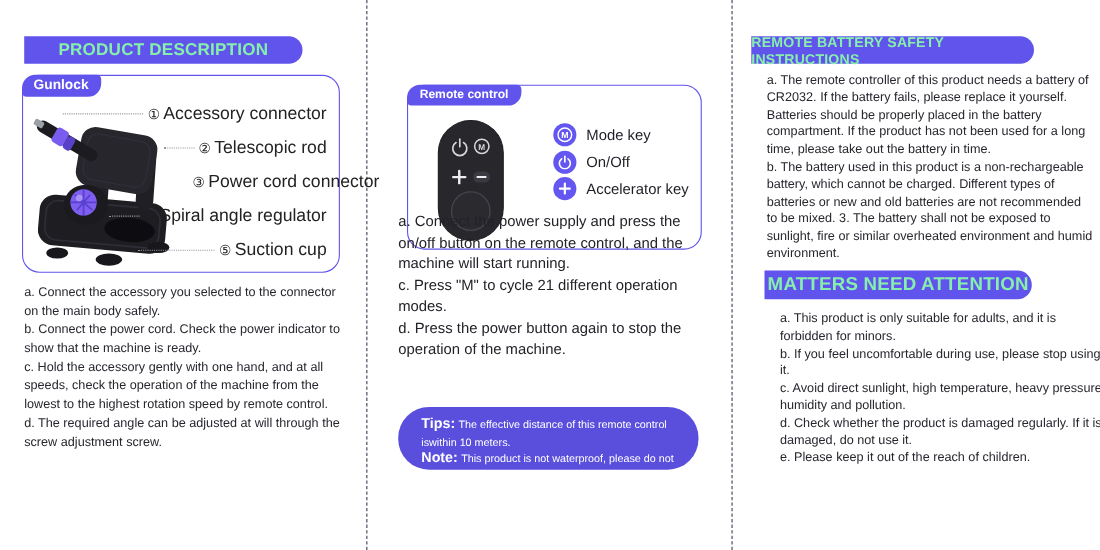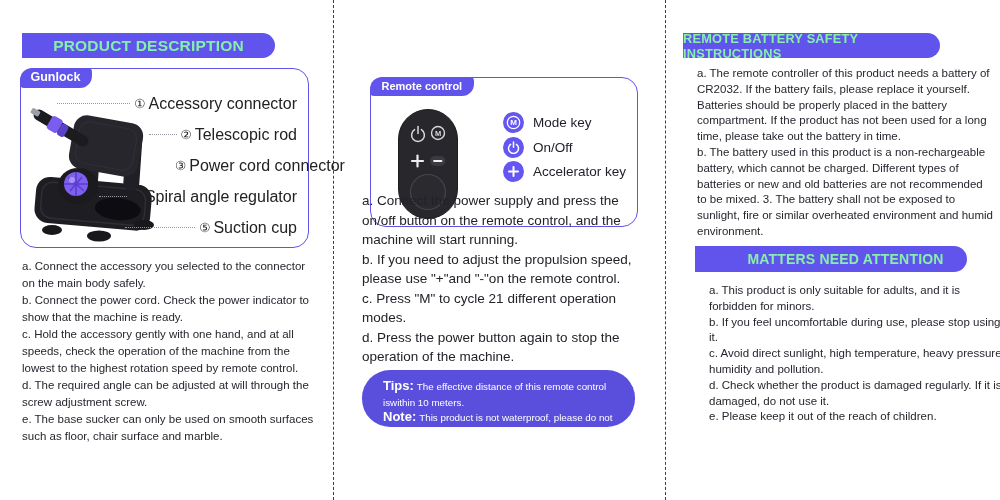--- a/index.html
+++ b/index.html
@@ -6,21 +6,21 @@
   .page{position:relative;width:1000px;height:500px;background:#ffffff;overflow:hidden;
         font-family:"Liberation Sans",sans-serif;color:#26262e;}
   .divider{position:absolute;top:0;bottom:0;width:0;border-left:1.5px dashed #3c3c50;}
 
   
   .pill{position:absolute;background:#6154ec;color:#86efac;font-weight:bold;
         display:flex;align-items:center;justify-content:center;
         border-radius:8px 999px 999px 8px;letter-spacing:.2px;}
   .pill-left{left:22px;top:33px;width:253px;height:25px;font-size:15.5px;}
   .pill-battery{left:683px;top:33px;width:257px;height:25px;font-size:12.8px;}
-  .pill-attention{left:695px;top:246px;width:243px;height:26px;font-size:14px;padding-left:29px;}
+  .pill-attention{left:695px;top:246px;width:243px;height:26px;font-size:17px;}
 
   
   .frame{position:absolute;border:1.5px solid #6154ec;border-radius:16px;background:#fff;}
   .diagram-box{left:20px;top:68px;width:287px;height:178px;}
   .remote-box{left:370px;top:29px;width:266px;height:148px;margin-top:48px;}
   .tag{position:absolute;left:-1.5px;top:-1.5px;background:#6154ec;color:#fff;font-weight:bold;
        border-radius:12px 4px 12px 4px;white-space:nowrap;}
   .gunlock-tag{font-size:12.5px;padding:2px 11px 4px;}
   .remote-tag{font-size:11px;padding:3px 12px 4px;}
 
@@ -122,21 +122,20 @@
       <span class="c-num">⑤</span>
       <span class="c-label">Suction cup</span>
     </div>
   </div>
 
   <div class="body-text left-text">
     <p>a. Connect the accessory you selected to the connector on the main body safely.</p>
     <p>b. Connect the power cord. Check the power indicator to show that the machine is ready.</p>
     <p>c. Hold the accessory gently with one hand, and at all speeds, check the operation of the machine from the lowest to the highest rotation speed by remote control.</p>
     <p>d. The required angle can be adjusted at will through the screw adjustment screw.</p>
-    <p>e. The base sucker can only be used on smooth surfaces such as floor, chair surface and marble.</p>
   </div>
 
   <div class="frame remote-box">
     <div class="tag remote-tag">Remote control</div>
 
     <svg class="remote-svg" width="62" height="112" viewBox="0 0 62 112">
       <rect x="1.5" y="1.5" width="59" height="109" rx="29.5" fill="#27272c" stroke="#1c1c20"></rect>
 
       <g>
         <path d="M17.6,21.6 a6.4,6.4 0 1 0 6.8,0" fill="none" stroke="#d8d8dc" stroke-width="1.5" stroke-linecap="round"></path>
@@ -187,21 +186,20 @@
             <line x1="6.5" y1="2" x2="6.5" y2="11"></line>
           </svg>
         </span>
         <span class="legend-label">Accelerator key</span>
       </div>
     </div>
   </div>
 
   <div class="body-text mid-text">
     <p>a. Connect the power supply and press the on/off button on the remote control, and the machine will start running.</p>
-    <p>b. If you need to adjust the propulsion speed, please use "+"and "-"on the remote control.</p>
     <p>c. Press "M" to cycle 21 different operation modes.</p>
     <p>d. Press the power button again to stop the operation of the machine.</p>
   </div>
 
   <div class="tips-box">
     <p><span class="tips-label">Tips:</span><span class="tips-text">The effective distance of this remote control iswithin 10 meters.</span></p>
     <p><span class="tips-label">Note:</span><span class="tips-text">This product is not waterproof, please do not wade.</span></p>
   </div>
 
   <div class="pill pill-battery">REMOTE BATTERY SAFETY INSTRUCTIONS</div>

